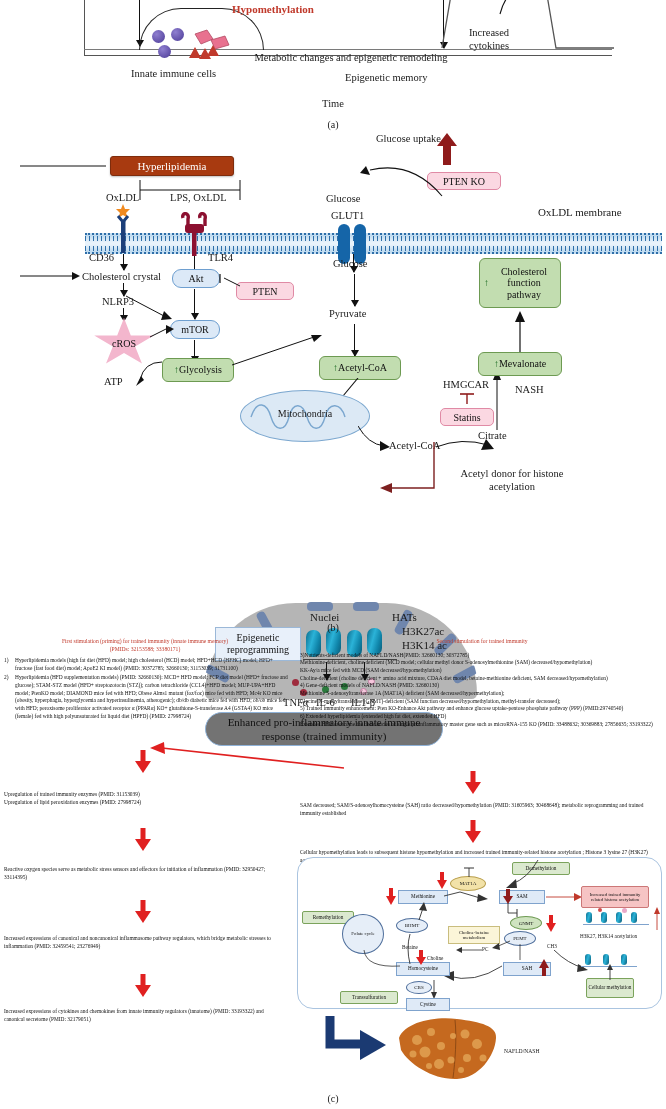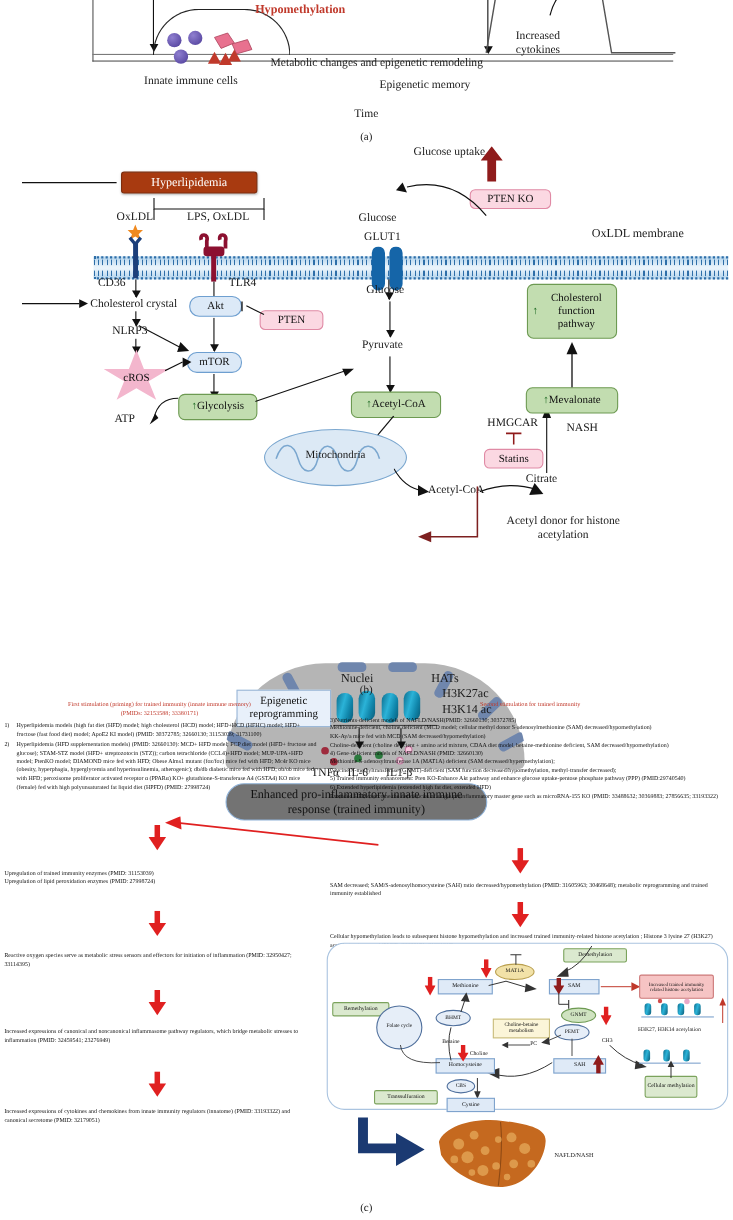--- a/index.html
+++ b/index.html
@@ -35,21 +35,21 @@
     content:""; position:absolute; left:-3.3px; bottom:-1px;
     border-left:4px solid transparent; border-right:4px solid transparent;
     border-top:7px solid #111;
   }
   #a-hypometh {
     position:absolute; left:232px; top:3px; font-size:11px;
     color:#c0392b; font-family:"Liberation Serif",serif;font-weight:bold;
   }
   #a-epimem { position:absolute; left:345px; top:27px; font-size:10.5px;margin-top:45px; }
   #a-innate { position:absolute; left:131px; top:68px; font-size:10.5px; }
-  #a-metab { position:absolute; left:246px; top:51px; font-size:10.5px; text-align:left; width:210px; line-height:1.25; }
+  #a-metab { position:absolute; left:246px; top:51px; font-size:10.5px; text-align:center; width:210px; line-height:1.25; }
   #a-cyto { position:absolute; left:463px; top:27px; font-size:10.5px; text-align:center; width:52px; line-height:1.2; }
   #a-time { position:absolute; left:0; top:98px; width:666px; text-align:center; font-size:10.5px; }
   #cap-a { position:absolute; left:0; top:119px; width:666px; }
 
   .cells { position:absolute; left:148px; top:28px; width:100px; height:34px; }
   .cell-blue { position:absolute; width:13px; height:13px; border-radius:50%;
     background:radial-gradient(circle at 35% 32%, #8f7fd0, #4b3a96); }
 
   
   #panel-b { left:0; top:130px; width:666px; height:510px; }

